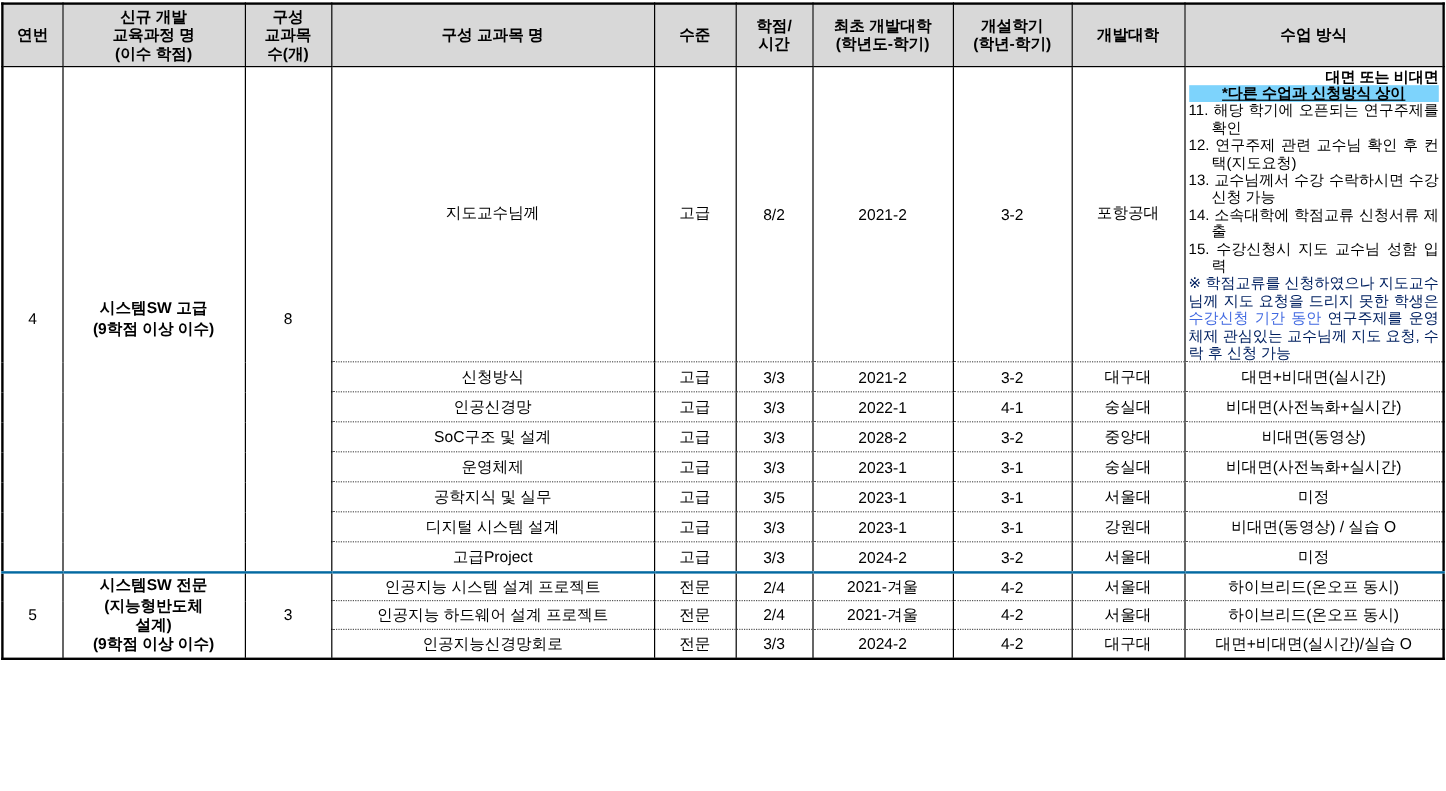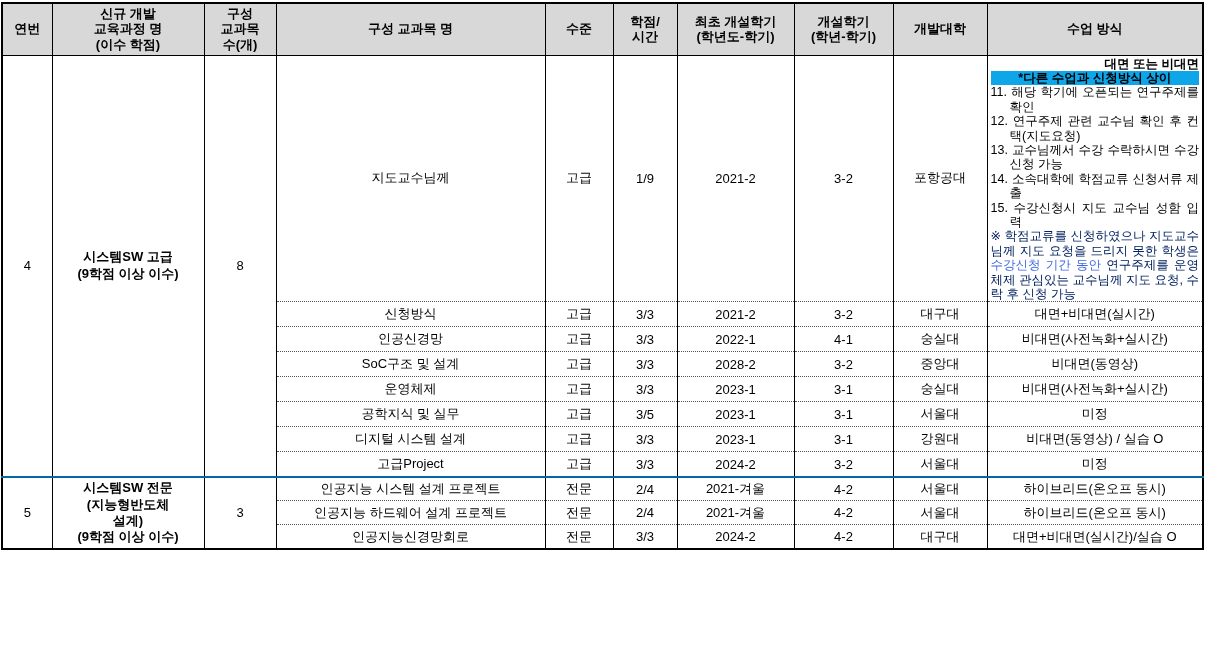--- a/index.html
+++ b/index.html
@@ -18,21 +18,21 @@
   tr.r-5  { height:24px; }
   tr.dotted td { border-top:1px dotted #555; }
   tr.blocksep td { border-top:2px solid #0369a1; }
 
   td.method-special {
     vertical-align:top; text-align:left;
     font-size:12.5px; line-height:14.4px; padding:1px 3px 0 3px;
   }
   .m-line1 { text-align:right; font-weight:bold; }
   .m-line2 { text-align:center; font-weight:bold; }
-  .m-line2 .hl { background:#0ea5e9; display:inline-block; width:100%; }
+  .m-line2 .hl { background:#7dd3fc; text-decoration:underline; display:inline-block; width:100%; }
   .m-item { text-align:justify; padding-left:19px; text-indent:-19px; }
   .m-note { text-align:justify; color:#002060; }
   .m-note .blue { color:#4169e1; }
 </style>
 </head>
 <body>
 
 <div class="wrap">
 <table class="course">
   <colgroup>
@@ -53,38 +53,38 @@
       <th>신규 개발
 교육과정 명
 (이수 학점)</th>
       <th>구성
 교과목
 수(개)</th>
       <th>구성 교과목 명</th>
       <th>수준</th>
       <th>학점/
 시간</th>
-      <th>최초 개설학기
+      <th>최초 개발대학
 (학년도-학기)</th>
       <th>개설학기
 (학년-학기)</th>
       <th>개발대학</th>
       <th>수업 방식</th>
     </tr>
   </thead>
   <tbody>
 
     <tr>
       <td rowspan="8">4</td>
       <td rowspan="8" class="pre">시스템SW 고급
 (9학점 이상 이수)</td>
       <td rowspan="8">8</td>
       <td>지도교수님께</td>
       <td>고급</td>
-      <td>1/9</td>
+      <td>8/2</td>
       <td>2021-2</td>
       <td>3-2</td>
       <td>포항공대</td>
       <td class="method-special">
         <div class="m-line1">대면 또는 비대면</div>
         <div class="m-line2"><span class="hl">*다른 수업과 신청방식 상이</span></div>
         <div class="m-item">11. 해당 학기에 오픈되는 연구주제를 확인</div>
         <div class="m-item">12. 연구주제 관련 교수님 확인 후 컨택(지도요청)</div>
         <div class="m-item">13. 교수님께서 수강 수락하시면 수강신청 가능</div>
         <div class="m-item">14. 소속대학에 학점교류 신청서류 제출</div>

